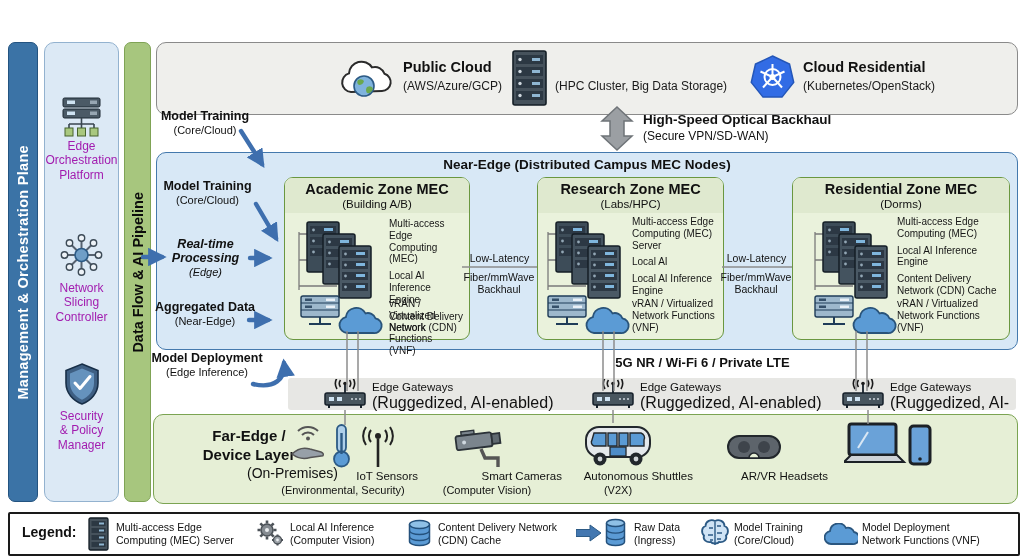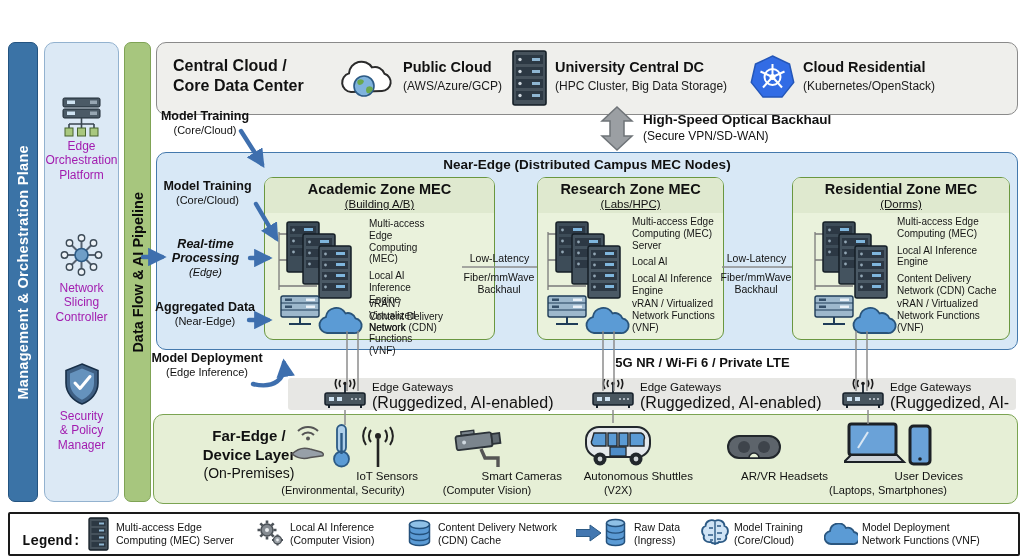--- a/index.html
+++ b/index.html
@@ -16,33 +16,33 @@
   .mgmt-label{font-size:12px;line-height:1.2;color:#a21caf;}
   .cloudbox{background:#efefec;border:1.5px solid #8a8a8a;border-radius:10px;}
   .cloud-hdr{font-size:16px;font-weight:bold;line-height:1.25;}
   .ci-label{font-size:14.5px;font-weight:bold;line-height:1.1;}
   .ci-sub{font-size:12px;color:#1a1a1a;}
   .nearedge{background:#d8e8f6;border:1.6px solid #4479ad;border-radius:10px;}
   .ne-title{font-size:13.5px;font-weight:bold;}
   .zone{background:#eaf2dc;border:1.6px solid #6a9740;border-radius:9px;}
   .zoneband{background:#dfe9cf;border-radius:7px 7px 0 0;height:35px;}
   .z-name{font-size:14.5px;font-weight:bold;}
-  .z-sub{font-size:11.5px;text-decoration:underline;}
+  .z-sub{font-size:11.5px;}
   .svc{font-size:10px;line-height:1.18;margin:0 0 5px 0;color:#161616;}
   .vnf-t{font-size:10px;line-height:1.18;color:#161616;}
   .flow-l{font-size:12.5px;font-weight:bold;line-height:1.1;}
   .flow-s{font-size:11px;font-weight:normal;}
   .link-t{font-size:10.5px;line-height:1.15;}
   .ran{font-size:13px;font-weight:bold;}
   .gwstrip{background:#e7e7e4;border-radius:3px;}
   .gw-l{font-size:11.5px;line-height:1.15;}
   .gw-s{font-size:16px;}
   .faredge{background:#e6efd6;border:1.6px solid #7ba452;border-radius:10px;}
   .fe-hdr{font-size:15px;font-weight:bold;line-height:1.25;}
-  .fe-sub{font-size:14px;font-weight:normal;}
+  .fe-sub{font-size:14px;font-weight:normal;text-align:right;}
   .dev-l{font-size:11.5px;line-height:1.18;text-align:right;}
   .dev-s{font-size:11px;}
   .legend{background:#fff;border:2px solid #1a1a1a;border-radius:2px;}
   .lg-title{font-size:14px;font-weight:bold;}
   .lg-item{font-size:10.5px;line-height:1.22;}
   .title{font-size:26px;font-weight:bold;letter-spacing:-0.3px;}
   svg{display:block;}
 </style>
 </head>
 <body>
@@ -112,22 +112,20 @@
     <div class="abs mgmt-label ml ctr" style="left:0;top:366px;width:73px;">Security
 &amp; Policy
 Manager</div>
   </div>
 
   <div class="abs vbar pipebar" style="left:124px;top:42px;width:25px;height:458px;">
     <span class="vtext">Data Flow &amp; AI Pipeline</span>
   </div>
 
   <div class="abs cloudbox" style="left:156px;top:42px;width:860px;height:71px;">
-    <div class="abs cloud-hdr ml" style="left:16px;top:13px;">Central Cloud /
-Core Data Center</div>
 
     <div class="abs" style="left:180px;top:11px;">
       <svg width="58" height="47" viewBox="0 0 58 47">
         <path d="M14,38 a9.5,9.5 0 0 1 -2,-18.6 a12.5,12.5 0 0 1 23,-6 a10,10 0 0 1 12.5,6.4 a8.8,8.8 0 0 1 -2.5,17.2 z" fill="#fff" stroke="#2b2b2b" stroke-width="2"></path>
         <circle cx="27" cy="32" r="10" fill="#7fb3dd" stroke="#2c5a85" stroke-width="1.6"></circle>
         <path d="M21,26 q4,-2 6,1 q-1,4 -5,4 q-3,-2 -1,-5 z M30,33 q5,-2 6,2 q-2,5 -6,4 q-2,-3 0,-6 z" fill="#6aa84f"></path>
       </svg>
     </div>
     <div class="abs ci-label" style="left:246px;top:17px;">Public Cloud</div>
     <div class="abs ci-sub" style="left:246px;top:36px;">(AWS/Azure/GCP)</div>
@@ -144,21 +142,20 @@
             <rect x="21" y="20" width="8" height="3" fill="#8fb6d2"></rect>
           <rect x="5" y="29" width="27" height="9" fill="#2c3843"></rect>
             <circle cx="9" cy="33.5" r="1.7" fill="#cfd8df"></circle>
             <rect x="21" y="32" width="8" height="3" fill="#8fb6d2"></rect>
           <rect x="5" y="41" width="27" height="9" fill="#2c3843"></rect>
             <circle cx="9" cy="45.5" r="1.7" fill="#cfd8df"></circle>
             <rect x="21" y="44" width="8" height="3" fill="#8fb6d2"></rect>
         </g>
       </svg>
     </div>
-    <div class="abs ci-label" style="left:398px;top:17px;">University Central DC</div>
     <div class="abs ci-sub" style="left:398px;top:36px;">(HPC Cluster, Big Data Storage)</div>
 
     <div class="abs" style="left:592px;top:12px;">
       <svg width="47" height="45" viewBox="0 0 47 45">
         <polygon points="23.5,1 40.5,9.1 44.7,27.4 33,42.1 14,42.1 2.3,27.4 6.5,9.1" fill="#326ce5" stroke="#2456b8" stroke-width="1.5"></polygon>
         <circle cx="23.5" cy="22" r="8" fill="none" stroke="#fff" stroke-width="2"></circle>
         <g stroke="#fff" stroke-width="2">
           <line x1="23.5" y1="22" x2="23.5" y2="9"></line>
             <line x1="23.5" y1="22" x2="35.5" y2="16.5"></line>
           <line x1="23.5" y1="22" x2="33" y2="32.5"></line>
@@ -194,21 +191,21 @@
   </div>
   <div class="abs ctr" style="left:150px;top:301px;width:110px;">
     <div class="flow-l ml">Aggregated Data</div>
     <div class="flow-s">(Near-Edge)</div>
   </div>
   <div class="abs ctr" style="left:148px;top:352px;width:118px;">
     <div class="flow-l ml">Model Deployment</div>
     <div class="flow-s">(Edge Inference)</div>
   </div>
 
-  <div class="abs zone" style="left:264px;top:177px;width:184px;height:161px;padding-left:45px;">
+  <div class="abs zone" style="left:284px;top:177px;width:184px;height:161px;">
     <div class="abs zoneband" style="left:0;top:0;width:100%;"></div>
     <div class="abs z-name ctr" style="left:0;top:3px;width:100%;">Academic Zone MEC</div>
     <div class="abs z-sub ctr" style="left:0;top:20px;width:100%;">(Building A/B)</div>
     <div class="abs" style="left:8px;top:42px;">
       <svg width="92" height="80" viewBox="0 0 92 80">
         <path d="M6,12 V70 M6,14 H16 M6,40 H30 M6,66 H44" stroke="#7a7a7a" stroke-width="1.3" fill="none"></path>
         <g>
           <rect x="14" y="2" width="32" height="50" rx="2" fill="#3d4c58" stroke="#141e26" stroke-width="1.5"></rect>
           <rect x="17" y="6" width="26" height="8" fill="#2c3844"></rect>
             <rect x="31" y="8" width="9" height="3" fill="#7fb6dd"></rect>
@@ -563,27 +560,23 @@
 
   <div class="abs" style="left:844px;top:422px;">
     <svg width="88" height="46" viewBox="0 0 88 46">
       <rect x="5" y="2" width="47" height="31" rx="2.5" fill="#6aa2d8" stroke="#1c2126" stroke-width="3"></rect>
       <line x1="14" y1="26" x2="24" y2="10" stroke="#d9e7f4" stroke-width="2"></line>
       <polygon points="0,40 60,40 53,33 7,33" fill="#ced3d8" stroke="#1c2126" stroke-width="2"></polygon>
       <rect x="66" y="4" width="20" height="38" rx="3.5" fill="#6aa2d8" stroke="#1c2126" stroke-width="3"></rect>
       <circle cx="76" cy="37" r="1.8" fill="#1c2126"></circle>
     </svg>
   </div>
-  <div class="abs ctr" style="left:813px;top:470px;width:150px;">
-    <div class="dev-l">User Devices</div>
-    <div class="dev-s">(Laptops, Smartphones)</div>
-  </div>
 
   <div class="abs legend" style="left:8px;top:512px;width:1008px;height:40px;">
-    <div class="abs lg-title" style="left:12px;top:19px;font-family:Liberation Mono, monospace;">Legend:</div>
+    <div class="abs lg-title" style="left:12px;top:10px;">Legend:</div>
 
     <div class="abs" style="left:78px;top:3px;">
       <svg width="21" height="34" viewBox="0 0 21 34">
         <rect x="1" y="1" width="19" height="32" rx="1.5" fill="#46525c" stroke="#141e26" stroke-width="1.3"></rect>
         <rect x="3.5" y="4" width="14" height="5" fill="#2c3843"></rect>
           <rect x="11" y="5.5" width="5" height="2" fill="#8fb6d2"></rect>
         <rect x="3.5" y="11" width="14" height="5" fill="#2c3843"></rect>
           <rect x="11" y="12.5" width="5" height="2" fill="#8fb6d2"></rect>
         <rect x="3.5" y="18" width="14" height="5" fill="#2c3843"></rect>
           <rect x="11" y="19.5" width="5" height="2" fill="#8fb6d2"></rect>

